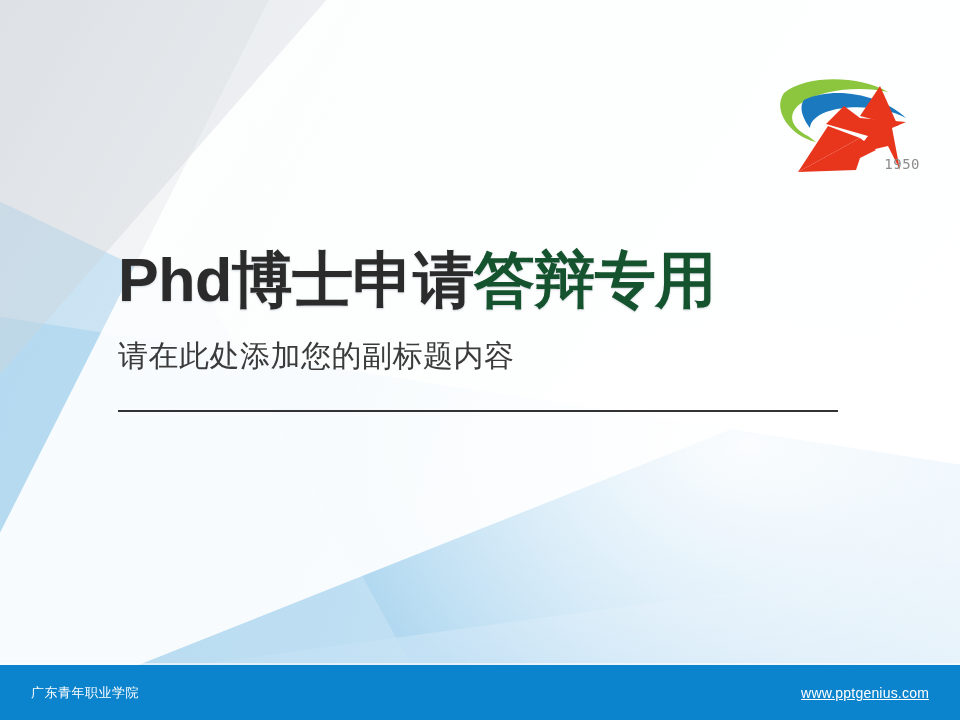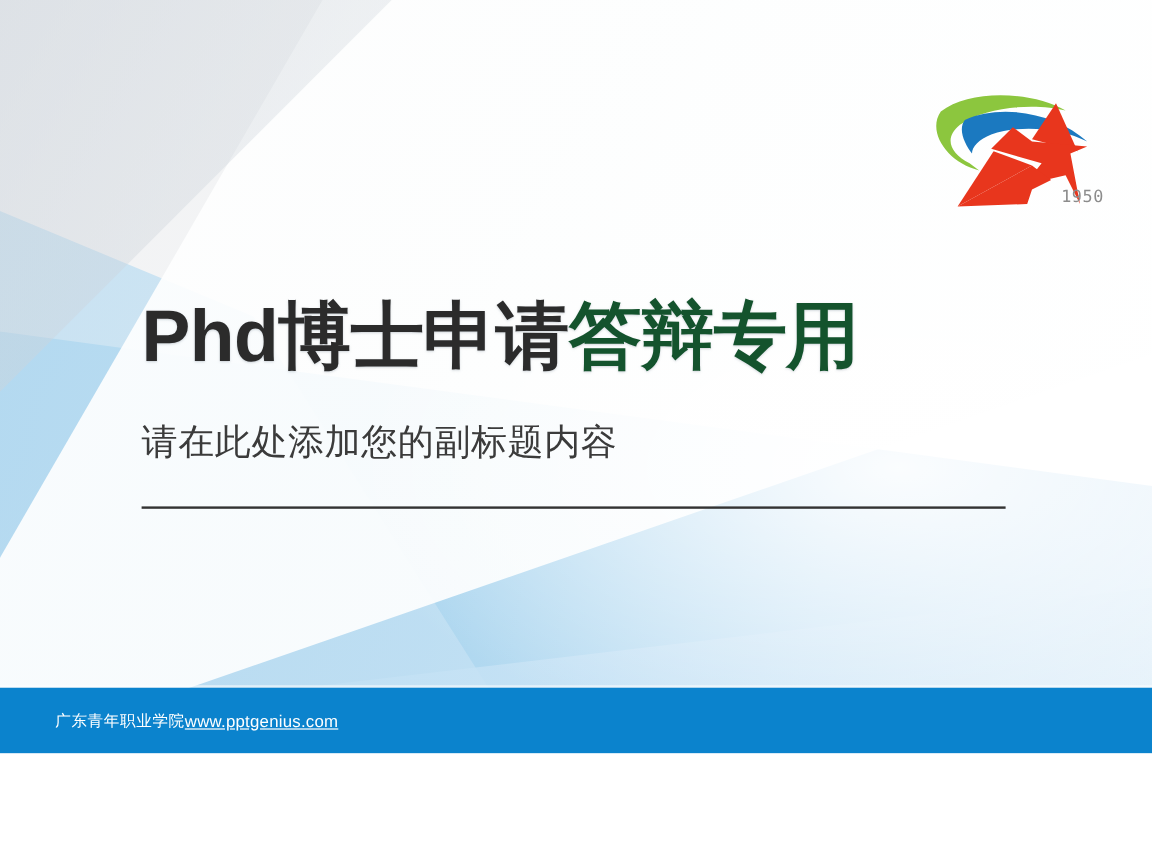--- a/index.html
+++ b/index.html
@@ -8,21 +8,21 @@
     padding: 0;
     background: #ffffff;
   }
   body {
     font-family: "Liberation Sans", "DejaVu Sans", sans-serif;
   }
 
   .slide {
     position: relative;
     width: 960px;
-    height: 628px;
+    height: 720px;
     overflow: hidden;
     background: #ffffff;
   }
 
   
   .bg-layer {
     position: absolute;
     inset: 0;
     pointer-events: none;
   }
@@ -78,23 +78,23 @@
   
   .footer-bar {
     position: absolute;
     left: 0;
     right: 0;
     bottom: 0;
     height: 55px;
     background: #0b83cd;
     display: flex;
     align-items: center;
-    justify-content: flex-start;
+    justify-content: space-between;
     box-sizing: border-box;
-    padding: 0 46px;
+    padding: 0 31px;
   }
   .footer-bar::before {
     content: "";
     position: absolute;
     left: 0; right: 0; top: -2px;
     height: 2px;
     background: rgba(255,255,255,.55);
   }
   .footer-left {
     color: #ffffff;
@@ -140,21 +140,21 @@
     line-height: 1.08;
     color: #2b2b2b;
     letter-spacing: -0.5px;
     white-space: nowrap;
     text-shadow: 0 1px 2px rgba(120,135,150,.35);
   }
   .title .accent {
     color: #14532d;
   }
   .subtitle {
-    margin-top: 34px;
+    margin-top: 22px;
     font-size: 30px;
     color: #3b3b3b;
     letter-spacing: .5px;
     white-space: nowrap;
   }
   .rule {
     margin-top: 33px;
     width: 720px;
     height: 2px;
     background: #333333;

